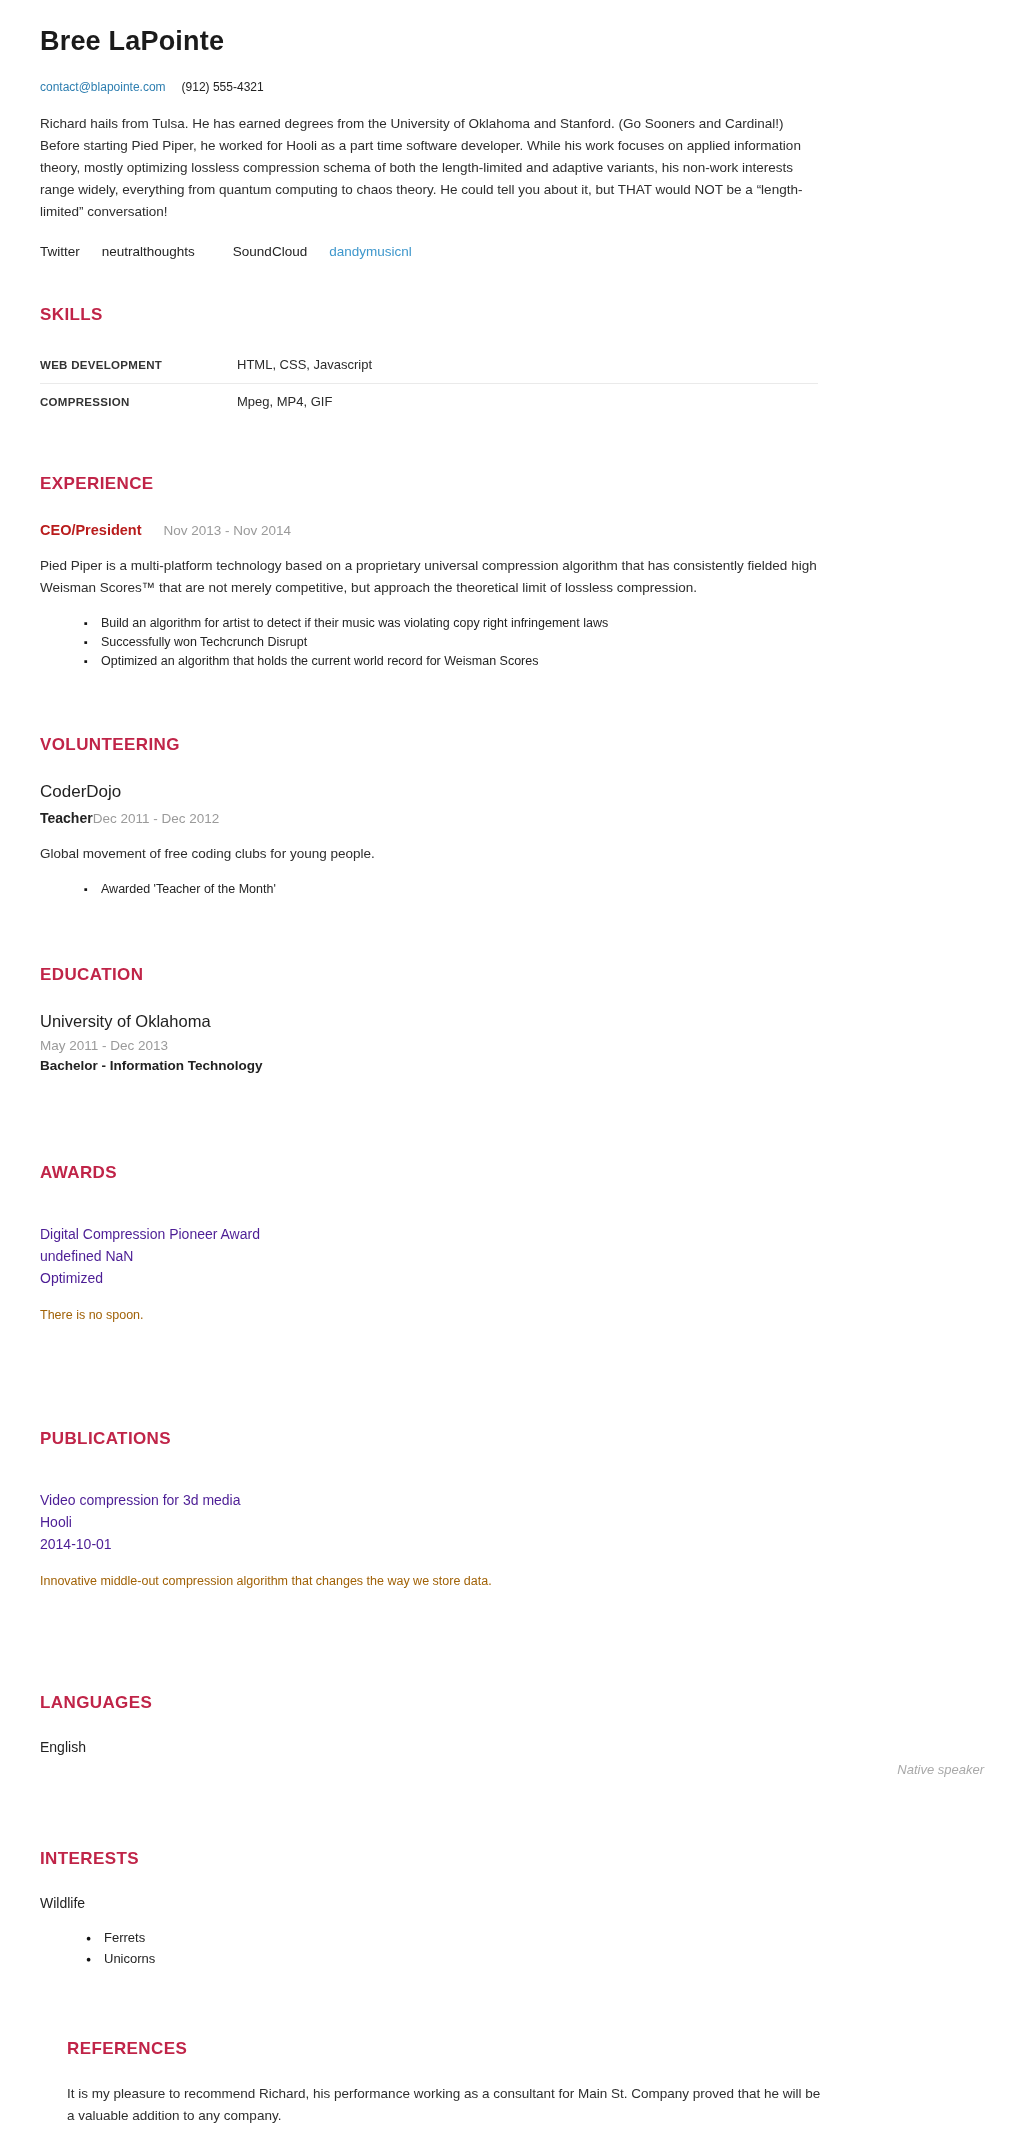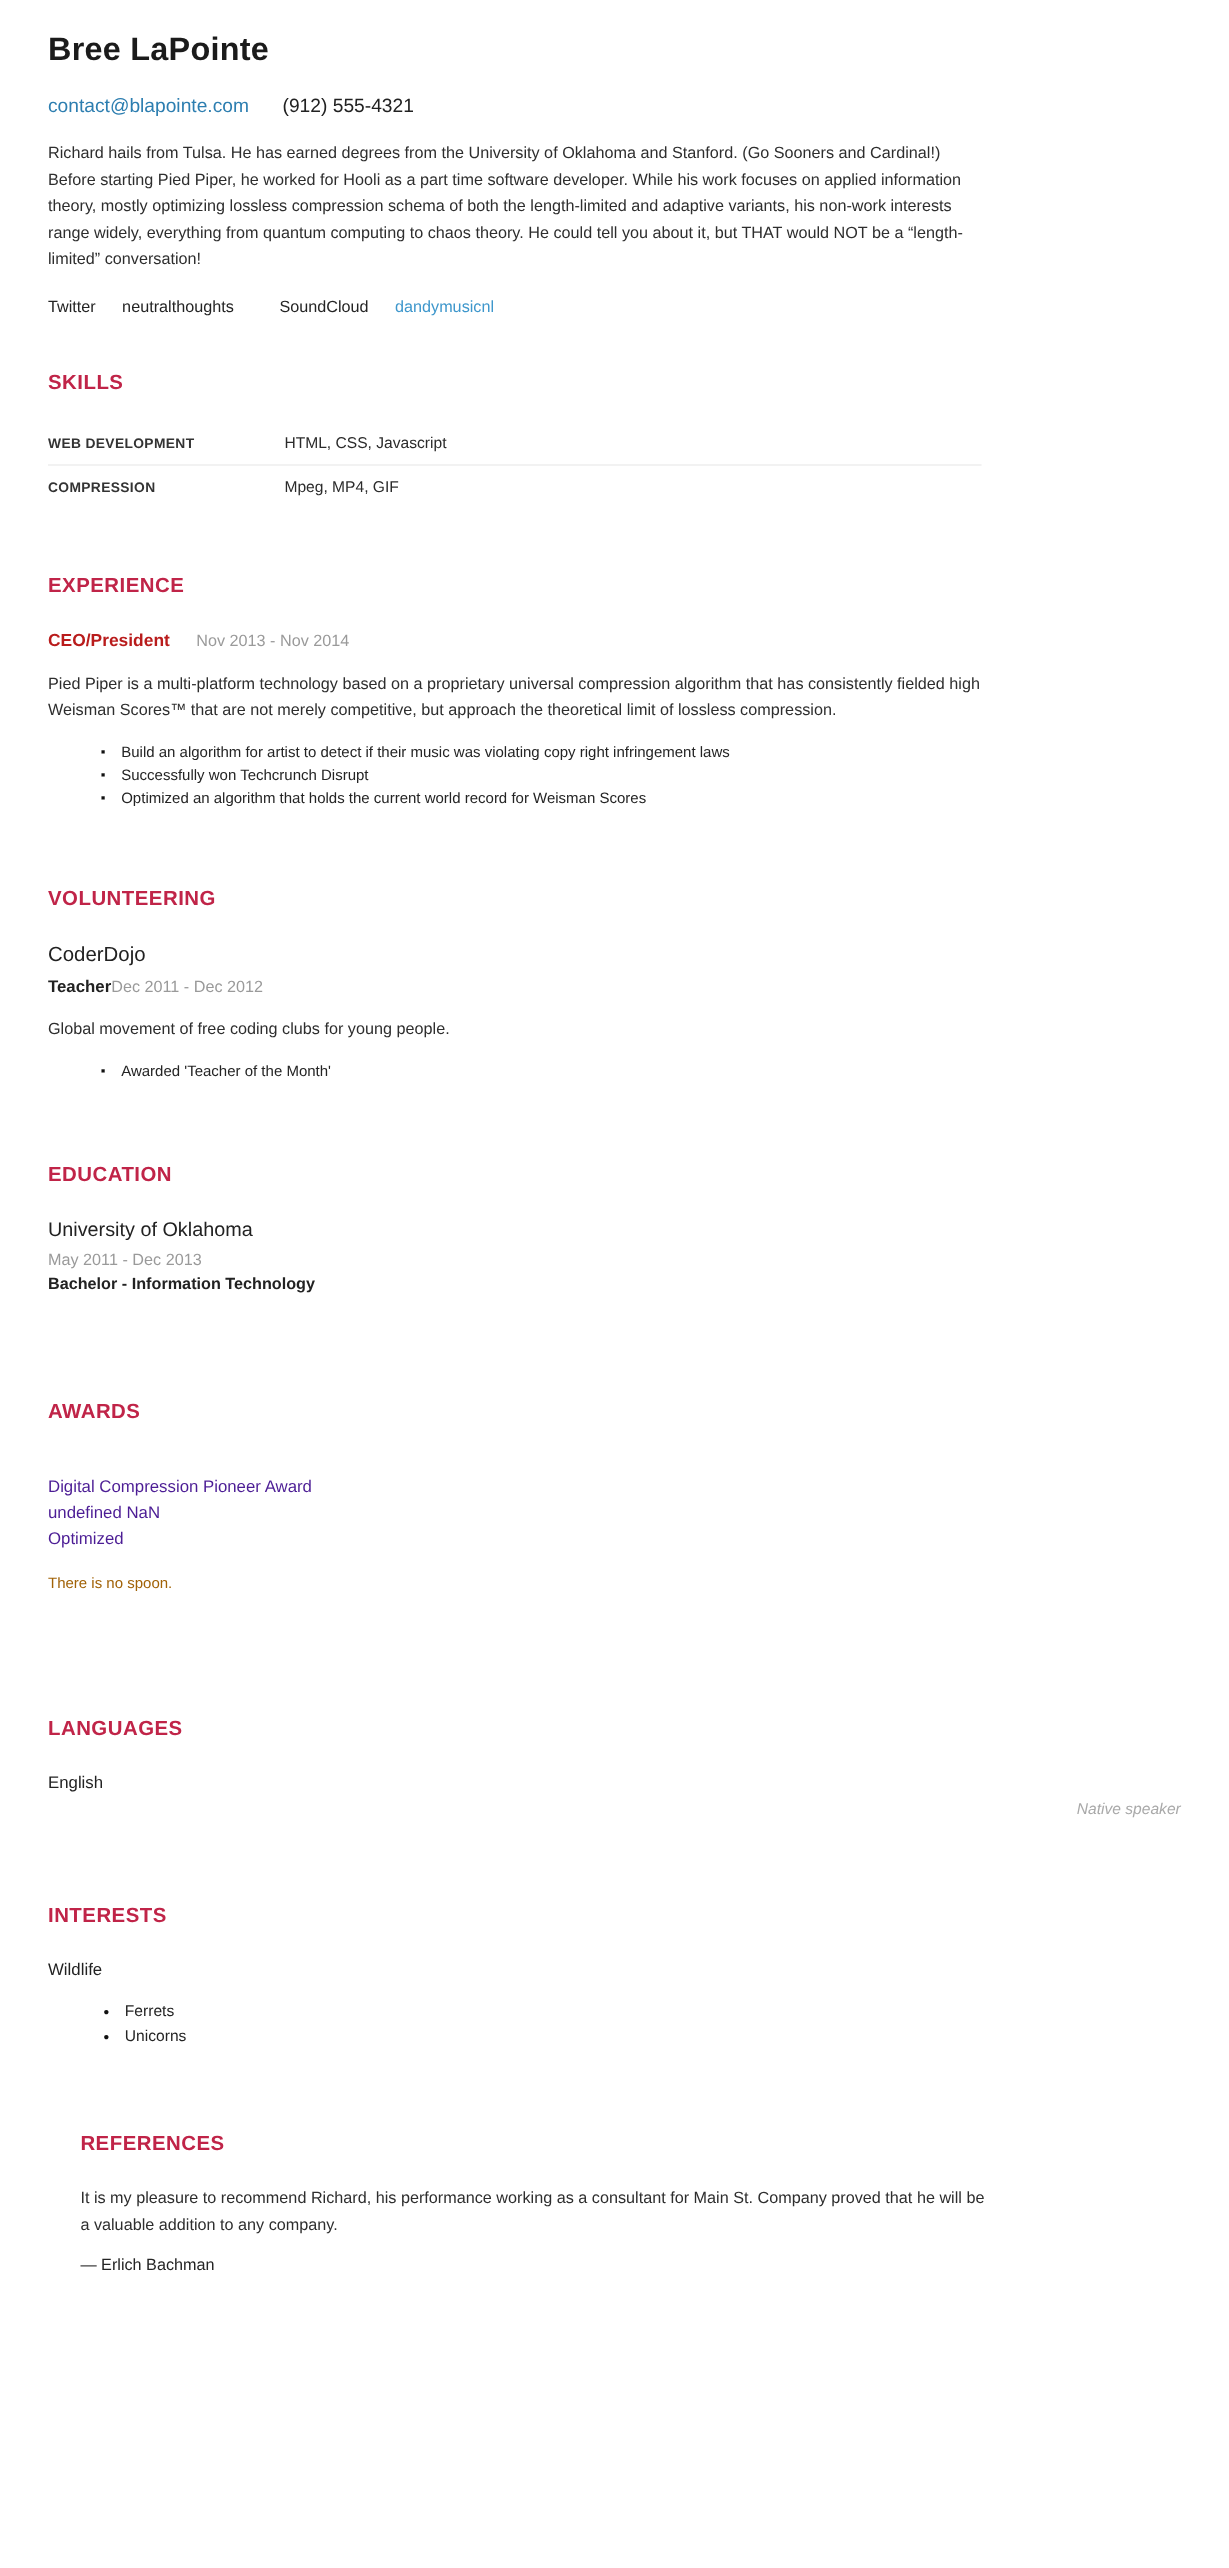--- a/index.html
+++ b/index.html
@@ -20,22 +20,22 @@
   .name {
     font-size: 27px;
     font-weight: 600;
     color: #1b1b1b;
     letter-spacing: 0.2px;
   }
   .contact-row {
     margin-top: 23px;
     display: flex;
     align-items: baseline;
-    gap: 28px;
-    font-size: 16px;
+    gap: 16px;
+    font-size: 12px;
   }
   a.link { text-decoration: none; cursor: pointer; }
   .phone { color: #222222; }
 
   .summary {
     margin-top: 19px;
     font-size: 13.5px;
     line-height: 22px;
     color: #2e2e2e;
     max-width: 782px;
@@ -248,20 +248,29 @@
   <section class="section awards">
     <h2 class="sec-title" style="color: rgb(192, 36, 72);">AWARDS</h2>
     <div class="stack">
       <div>Digital Compression Pioneer Award</div>
       <div>undefined NaN</div>
       <div>Optimized</div>
     </div>
     <p class="small-note">There is no spoon.</p>
   </section>
 
+  <section class="section publications">
+    <h2 class="sec-title" style="color: rgb(192, 36, 72);">PUBLICATIONS</h2>
+    <div class="stack">
+      <div>Video compression for 3d media</div>
+      <div>Hooli</div>
+      <div>2014-10-01</div>
+    </div>
+    <p class="small-note">Innovative middle-out compression algorithm that changes the way we store data.</p>
+  </section>
 
   <section class="section languages">
     <h2 class="sec-title" style="color: rgb(192, 36, 72);">LANGUAGES</h2>
     <div class="lang-name">English</div>
     <div class="lang-fluency">Native speaker</div>
   </section>
 
   <section class="section interests">
     <h2 class="sec-title" style="color: rgb(192, 36, 72);">INTERESTS</h2>
     <div class="interest-name">Wildlife</div>

